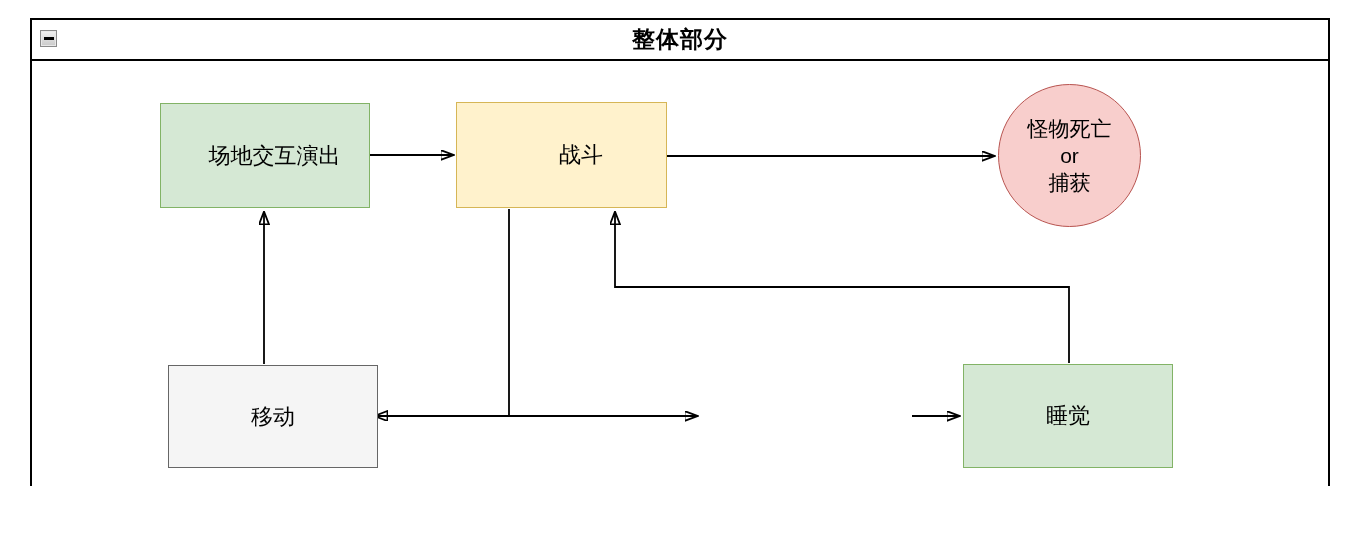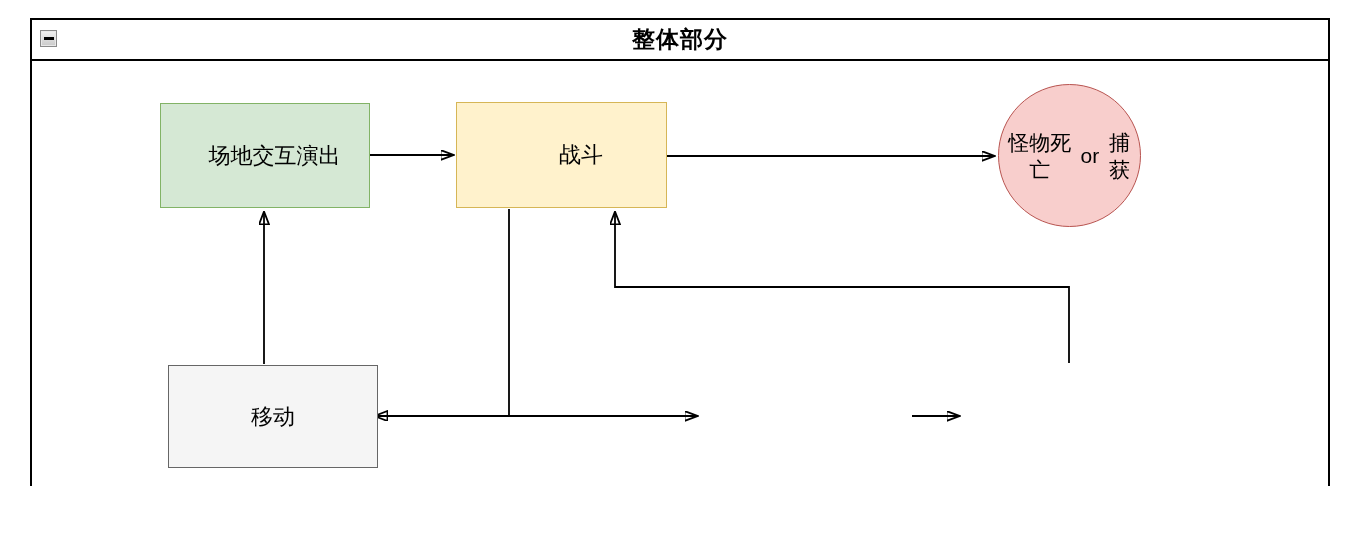--- a/index.html
+++ b/index.html
@@ -81,20 +81,21 @@
   .node-green  { background: #d5e8d4; border-color: #82b366; }
   .node-yellow { background: #fff2cc; border-color: #d6b656; padding-left: 39px; }
   .node-gray   { background: #f5f5f5; border-color: #666666; }
 
   .node-ellipse {
     background: #f8cecc;
     border: 1.5px solid #b85450;
     border-radius: 50%;
     font-size: 21px;
     line-height: 27px;
+    flex-direction: column;
   }
 
   #node-field-interaction { left: 160px; top: 103px; width: 210px; height: 105px; padding-left: 19px; }
   #node-battle            { left: 456px; top: 102px; width: 211px; height: 106px; }
   #node-death-capture     { left: 998px; top:  84px; width: 143px; height: 143px; }
   #node-move              { left: 168px; top: 365px; width: 210px; height: 103px; }
   #node-limp-move         { left: 701px; top: 365px; width: 211px; height: 103px; }
   #node-sleep             { left: 963px; top: 364px; width: 210px; height: 104px; }
 </style>
 </head>
@@ -138,14 +139,17 @@
     <span>怪物死亡</span>
     <span>or</span>
     <span>捕获</span>
   </div>
 
   <div id="node-move" class="node node-rect node-gray">
     <span>移动</span>
   </div>
 
 
+  <div id="node-sleep" class="node node-rect node-green">
+    <span>睡觉</span>
+  </div>
 
 </div>
 
 </body></html>

